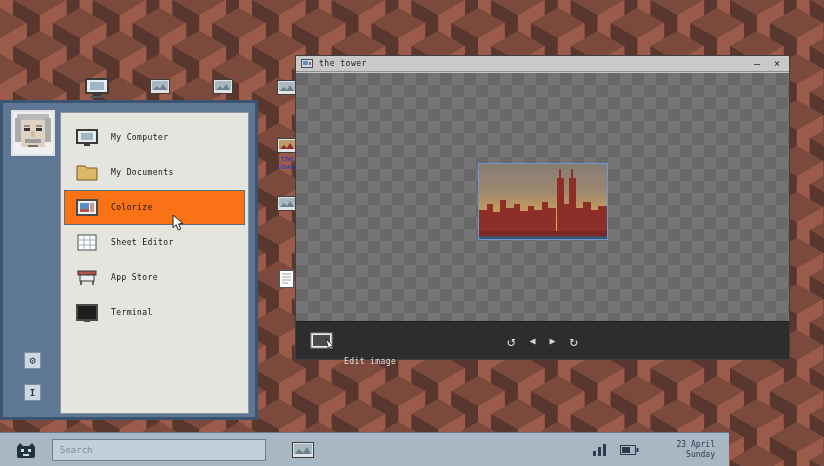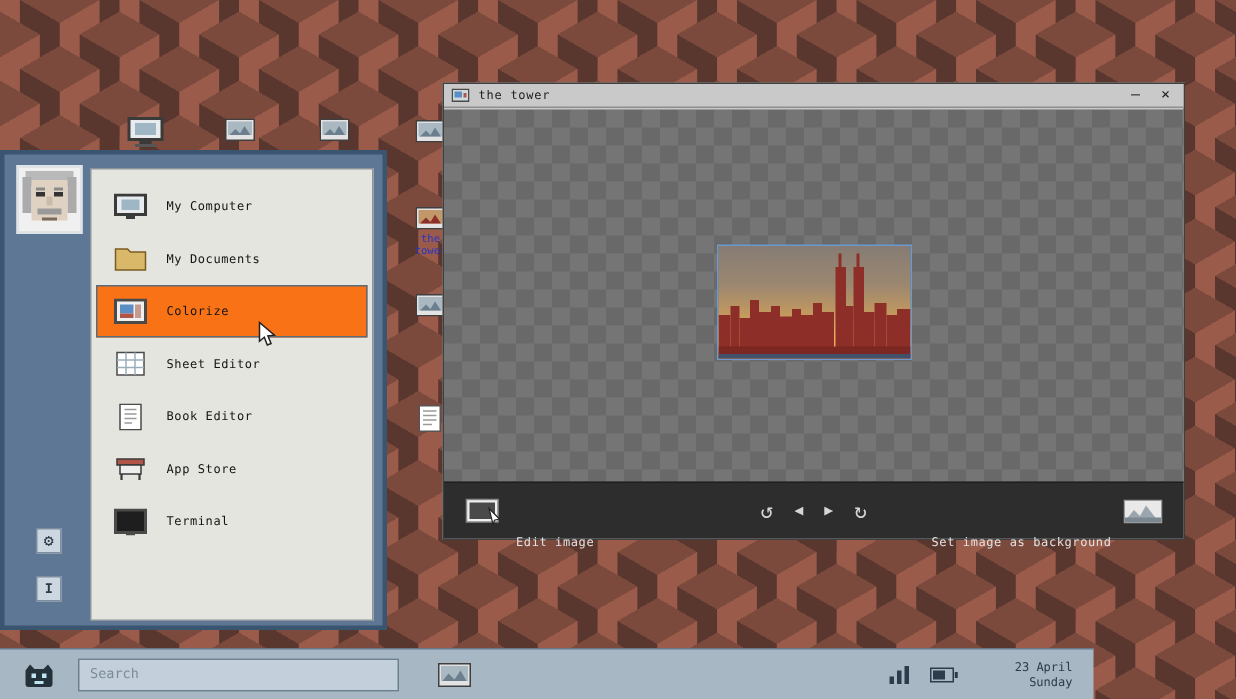--- a/index.html
+++ b/index.html
@@ -205,28 +205,20 @@
 
       <div class="tool-center">
         <span class="tool-glyph g-rot">↺</span>
         <span class="tool-glyph g-arrow">◀</span>
         <span class="tool-glyph g-arrow">▶</span>
         <span class="tool-glyph g-rot">↻</span>
       </div>
 
       <div class="spacer"></div>
 
-      <div class="tool-group">
-        <span class="tool-label">Set image as background</span>
-        <svg width="26" height="16" viewBox="0 0 26 16">
-          <rect x="0.5" y="0.5" width="25" height="15" fill="#e9e9e9" stroke="#9a9a9a"></rect>
-          <path d="M2 13 l5 -6 4 4 4 -7 7 9 z" fill="#9aa5ad"></path>
-          <rect x="1" y="12" width="24" height="3" fill="#7b8790"></rect>
-        </svg>
-      </div>
     </div>
   </div>
 
   <div class="start-menu">
     <div class="avatar">
       <svg viewBox="0 0 40 42">
         <rect width="40" height="42" fill="#f0f0f0"></rect>
         <rect x="4" y="2" width="32" height="10" fill="#b9b9b9"></rect>
         <rect x="2" y="6" width="6" height="24" fill="#ababab"></rect>
         <rect x="32" y="6" width="6" height="24" fill="#ababab"></rect>
@@ -276,29 +268,20 @@
           <svg width="24" height="18" viewBox="0 0 24 18">
             <rect x="3" y="1" width="18" height="15" fill="#ffffff" stroke="#4a4a4a"></rect>
             <path d="M3 6 h18 M3 11 h18 M9 1 v15 M15 1 v15" stroke="#9aaebb" stroke-width="1"></path>
           </svg>
         </span>
         <span class="mi-label">Sheet Editor</span>
       </div>
       <div class="menu-item">
         <span class="mi-icon">
           <svg width="24" height="18" viewBox="0 0 24 18">
-            <rect x="5" y="0.5" width="14" height="17" fill="#ffffff" stroke="#4a4a4a"></rect>
-            <path d="M8 4 h8 M8 7 h8 M8 10 h8 M8 13 h5" stroke="#9a9a9a" stroke-width="1"></path>
-          </svg>
-        </span>
-        <span class="mi-label">Book Editor</span>
-      </div>
-      <div class="menu-item">
-        <span class="mi-icon">
-          <svg width="24" height="18" viewBox="0 0 24 18">
             <rect x="3" y="2" width="18" height="4" fill="#b05548" stroke="#3a3a3a"></rect>
             <rect x="5" y="6" width="14" height="6" fill="#eeeeee" stroke="#3a3a3a"></rect>
             <path d="M6 12 v4 M18 12 v4" stroke="#3a3a3a" stroke-width="1.5"></path>
           </svg>
         </span>
         <span class="mi-label">App Store</span>
       </div>
       <div class="menu-item">
         <span class="mi-icon">
           <svg width="24" height="18" viewBox="0 0 24 18">

